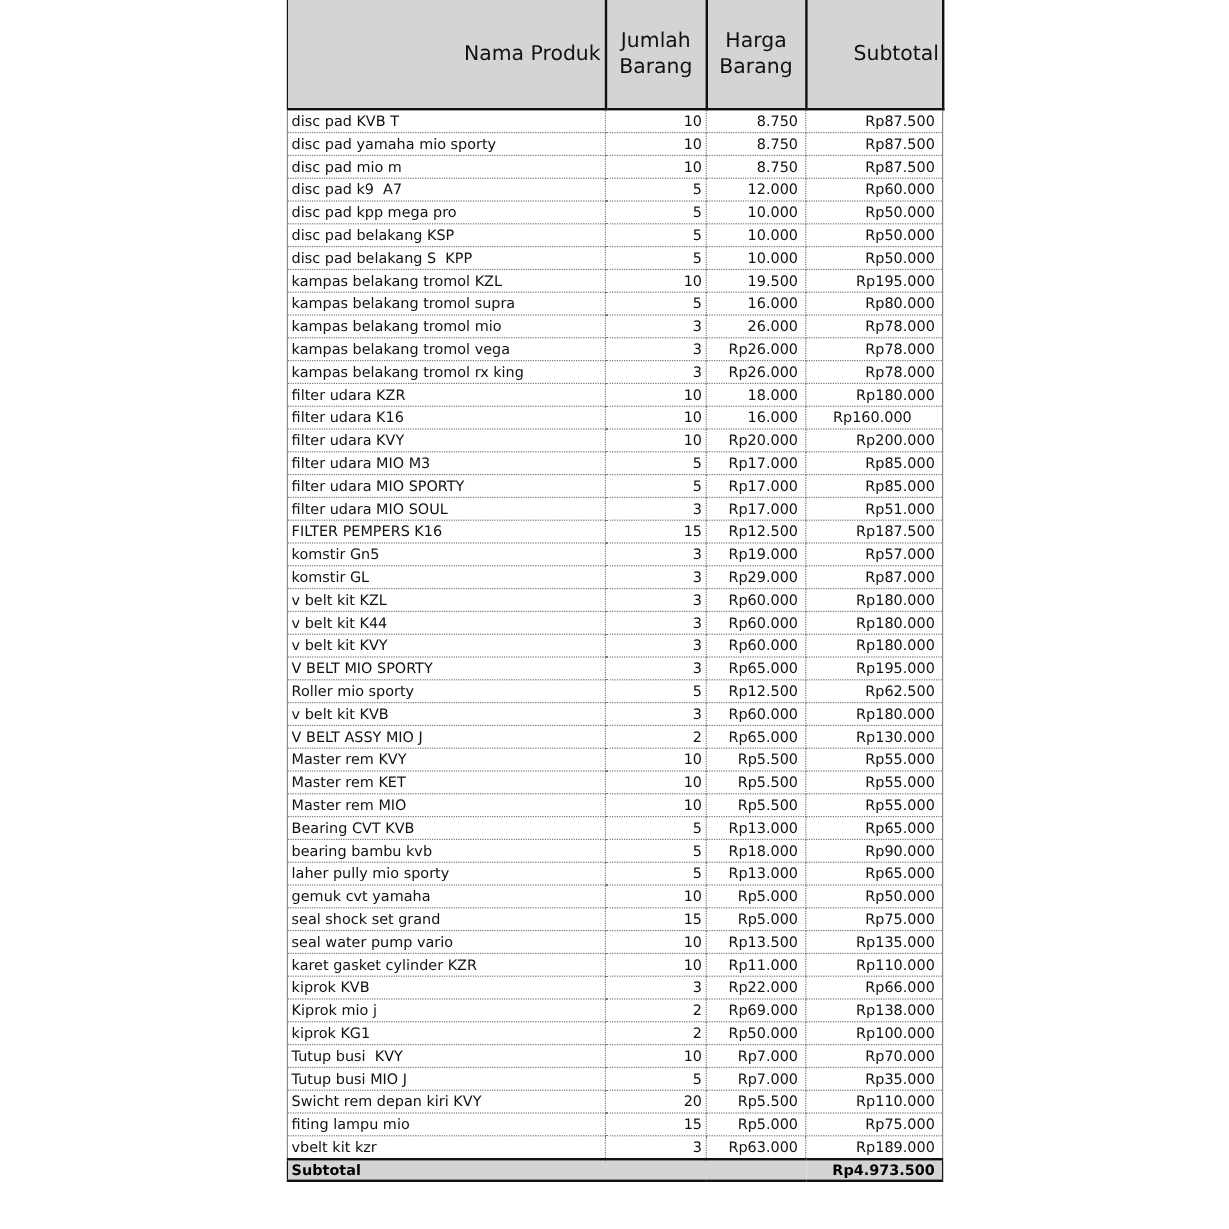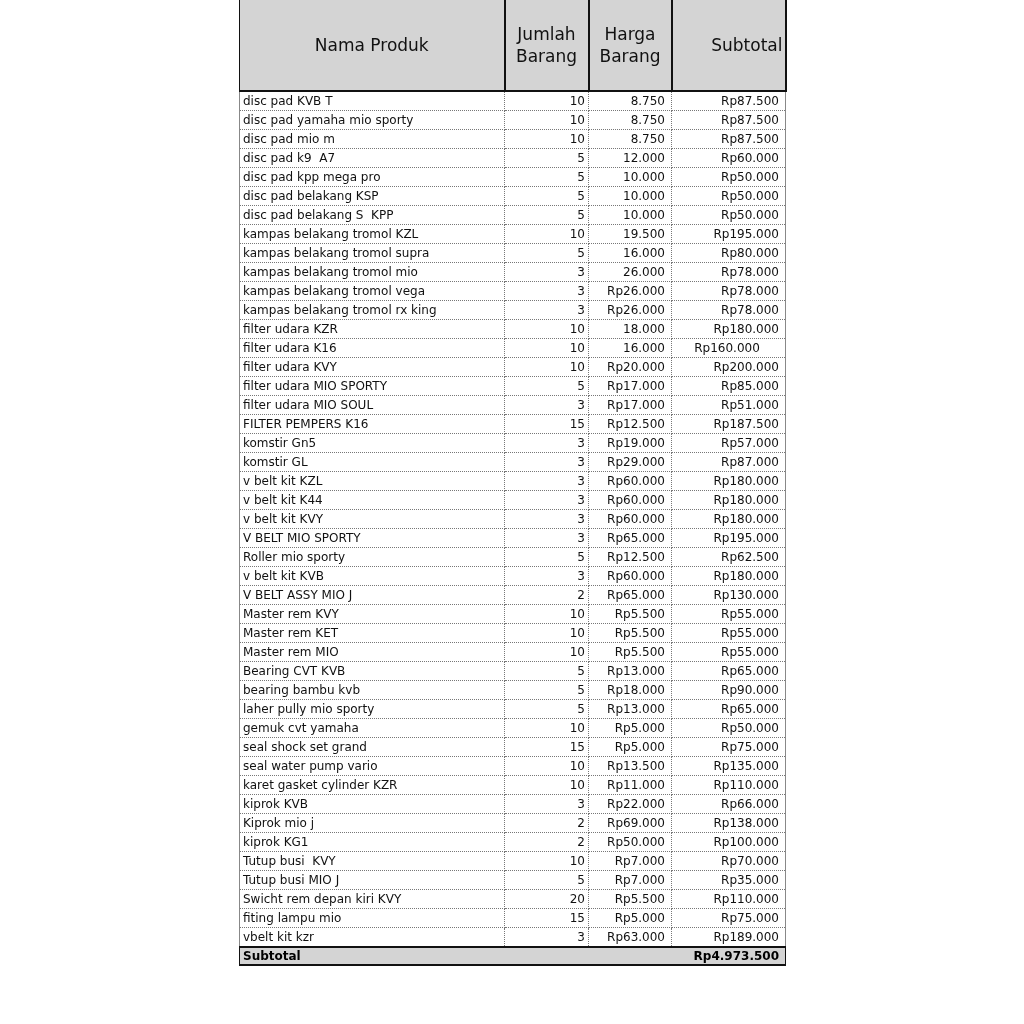--- a/index.html
+++ b/index.html
@@ -4,21 +4,21 @@
 <style>
   html, body { margin: 0; padding: 0; background: #ffffff; }
   body { width: 1024px; height: 1024px; position: relative; overflow: hidden; font-family: "DejaVu Sans", "Liberation Sans", sans-serif; }
   .sheet { position: absolute; left: 239px; top: 0; width: 546px; }
   table { border-collapse: collapse; width: 546px; table-layout: fixed; }
   col.c-name { width: 265px; }
   col.c-qty { width: 84px; }
   col.c-price { width: 83px; }
   col.c-sub { width: 114px; }
   thead th { background: #d4d4d4; height: 90px; font-weight: normal; color: #111; font-size: 17px; line-height: 22px; border-left: 2px solid #111; border-right: 2px solid #111; border-bottom: 2px solid #111; padding: 0 3px; vertical-align: middle; }
-  thead th.h-name { text-align: center; border-left: 1px solid #111; }
+  thead th.h-name { text-align: right; border-left: 1px solid #111; }
   thead th.h-qty, thead th.h-price { text-align: center; }
   thead th.h-sub { text-align: right; padding-right: 2px; }
   tbody td { height: 18px; font-size: 12px; line-height: 18px; color: #111; padding: 0 3px; white-space: nowrap; overflow: hidden; border-bottom: 1px dotted #777; border-right: 1px dotted #777; }
   tbody td.name { text-align: left; border-left: 1px solid #888; }
   tbody td.num { text-align: right; }
   tbody td.sub { border-right: 1px solid #888; padding-right: 6px; }
   tbody td.price { padding-right: 6px; }
   tfoot td { background: #d4d4d4; height: 16px; font-size: 12px; font-weight: bold; line-height: 16px; border-top: 2px solid #111; border-bottom: 2px solid #111; padding: 0 3px; }
   tfoot td.f-label { text-align: left; border-left: 1px solid #111; }
   tfoot td.f-total { text-align: right; border-right: 1px solid #111; padding-right: 6px; }
@@ -127,20 +127,26 @@
           <td class="num price" style="white-space: pre;">16.000</td>
           <td class="num sub" style="white-space: pre; text-align: center;">Rp160.000</td>
         </tr>
         <tr>
           <td class="name" style="white-space: pre;">filter udara KVY</td>
           <td class="num" style="white-space: pre;">10</td>
           <td class="num price" style="white-space: pre;">Rp20.000</td>
           <td class="num sub" style="white-space: pre;">Rp200.000</td>
         </tr>
         <tr>
+          <td class="name" style="white-space: pre;">filter udara MIO M3</td>
+          <td class="num" style="white-space: pre;">5</td>
+          <td class="num price" style="white-space: pre;">Rp17.000</td>
+          <td class="num sub" style="white-space: pre;">Rp85.000</td>
+        </tr>
+        <tr>
           <td class="name" style="white-space: pre;">filter udara MIO SPORTY</td>
           <td class="num" style="white-space: pre;">5</td>
           <td class="num price" style="white-space: pre;">Rp17.000</td>
           <td class="num sub" style="white-space: pre;">Rp85.000</td>
         </tr>
         <tr>
           <td class="name" style="white-space: pre;">filter udara MIO SOUL</td>
           <td class="num" style="white-space: pre;">3</td>
           <td class="num price" style="white-space: pre;">Rp17.000</td>
           <td class="num sub" style="white-space: pre;">Rp51.000</td>

